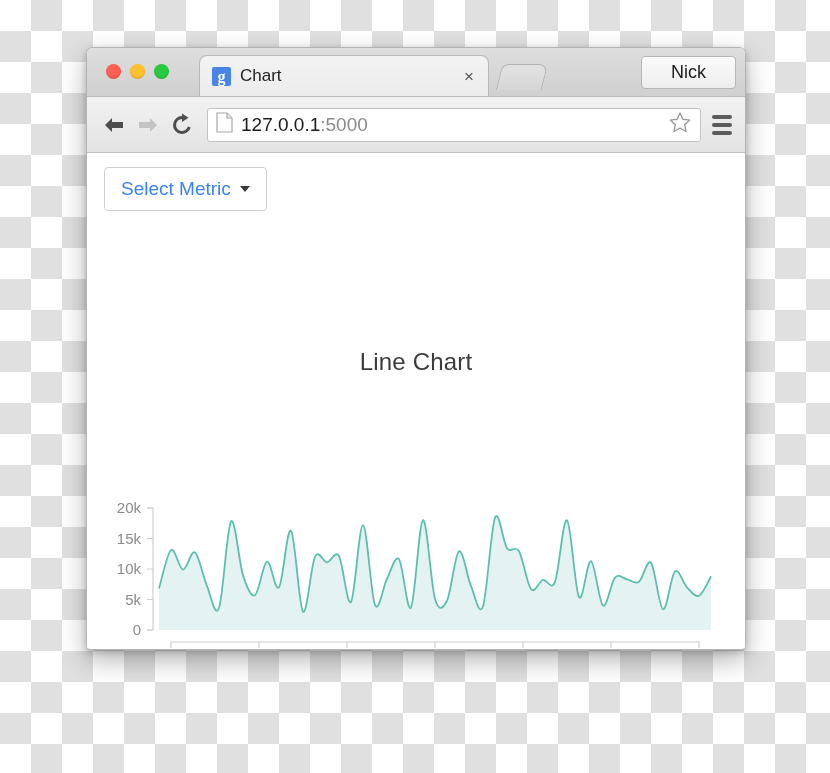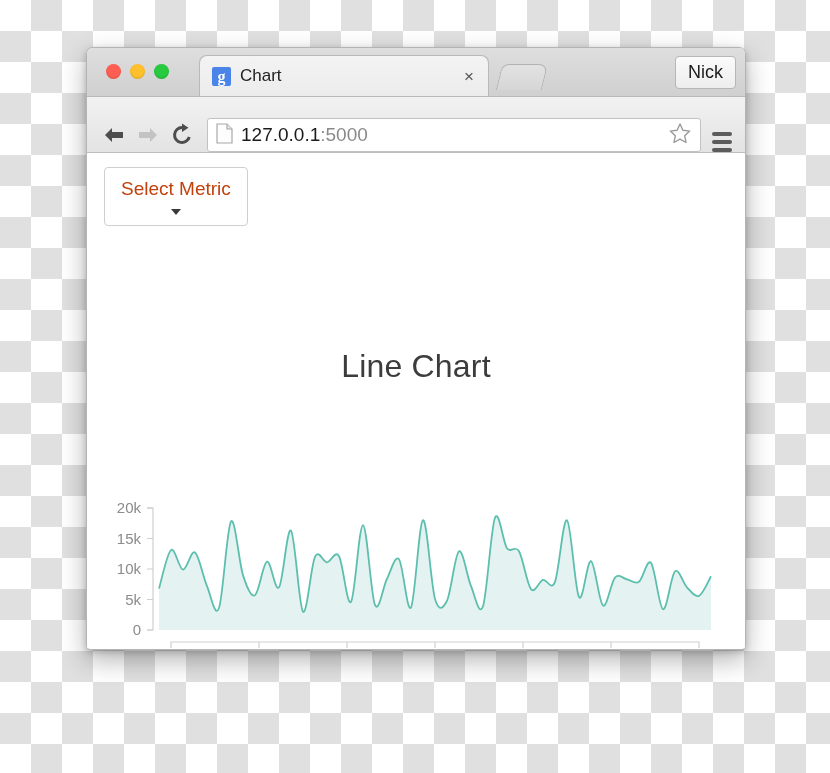--- a/index.html
+++ b/index.html
@@ -73,33 +73,33 @@
   #newtab {
     position: absolute; left: 412px; top: 16px;
     width: 44px; height: 25px;
     background: linear-gradient(#e2e2e2, #d6d6d6);
     border: 1px solid #b2b2b2; border-bottom: none;
     border-radius: 7px 9px 0 0;
     transform: skewX(-14deg);
   }
   #profile-button {
     position: absolute; right: 9px; top: 8px;
-    padding: 5px 12px;
+    padding: 5px 29px;
     font-size: 18px; color: #1b1b1b;
     background: linear-gradient(#fbfbfb, #ededed);
     border: 1px solid #b6b6b6; border-radius: 4px;
   }
 
   
   #toolbar {
     position: relative;
     height: 56px;
     background: linear-gradient(#f2f2f2, #e3e3e3);
     border-bottom: 1px solid #bdbdbd;
-    display: flex; align-items: flex-end;
+    display: flex; align-items: center;
     padding: 0 10px;
     box-sizing: border-box;
   }
   .navbtn { width: 34px; height: 34px; display:flex; align-items:center; justify-content:center; flex:none; }
   #urlbar {
     flex: 1; height: 34px; margin: 0 8px;
     background: #fff; border: 1px solid #c2c2c2; border-radius: 3px;
     display: flex; align-items: center; padding: 0 8px;
     box-sizing: border-box;
   }
@@ -109,35 +109,35 @@
   #star-icon { flex: none; }
   #menu-icon { width: 26px; flex: none; display:flex; flex-direction:column; gap:4px; align-items:center; }
   #menu-icon span { display:block; width:20px; height:4px; background:#5c5c5c; border-radius:2px; }
 
   
   #content { position: relative; height: 495px; background: #fff; }
 
   #select-metric {
     position: absolute; left: 17px; top: 14px;
     padding: 10px 16px;
-    font-size: 19px; color: #c2410c;
+    font-size: 19px; color: #3b82f6;
     background: #fff;
     border: 1px solid #cfcfcf; border-radius: 4px;
-    display: flex; align-items: center; gap: 9px; flex-direction: column;
+    display: flex; align-items: center; gap: 9px;
   }
   .caret {
     width: 0; height: 0;
     border-left: 5px solid transparent;
     border-right: 5px solid transparent;
     border-top: 6px solid #3a3a3a;
   }
 
   #chart-title {
     position: absolute; left: 0; right: 0; top: 195px;
-    text-align: center; font-size: 32px; color: #3c3c3c;
+    text-align: center; font-size: 24px; color: #3c3c3c;
     letter-spacing: .2px;
   }
   #chart-svg { position: absolute; left: 0; top: 285px; }
 
   .axis-label { font-size: 15px; fill: #8b8b8b; font-family: "Liberation Sans", sans-serif; }
   .axis-line { stroke: #cfcfcf; stroke-width: 1.2; fill: none; }
 </style>
 </head>
 <body>
 

